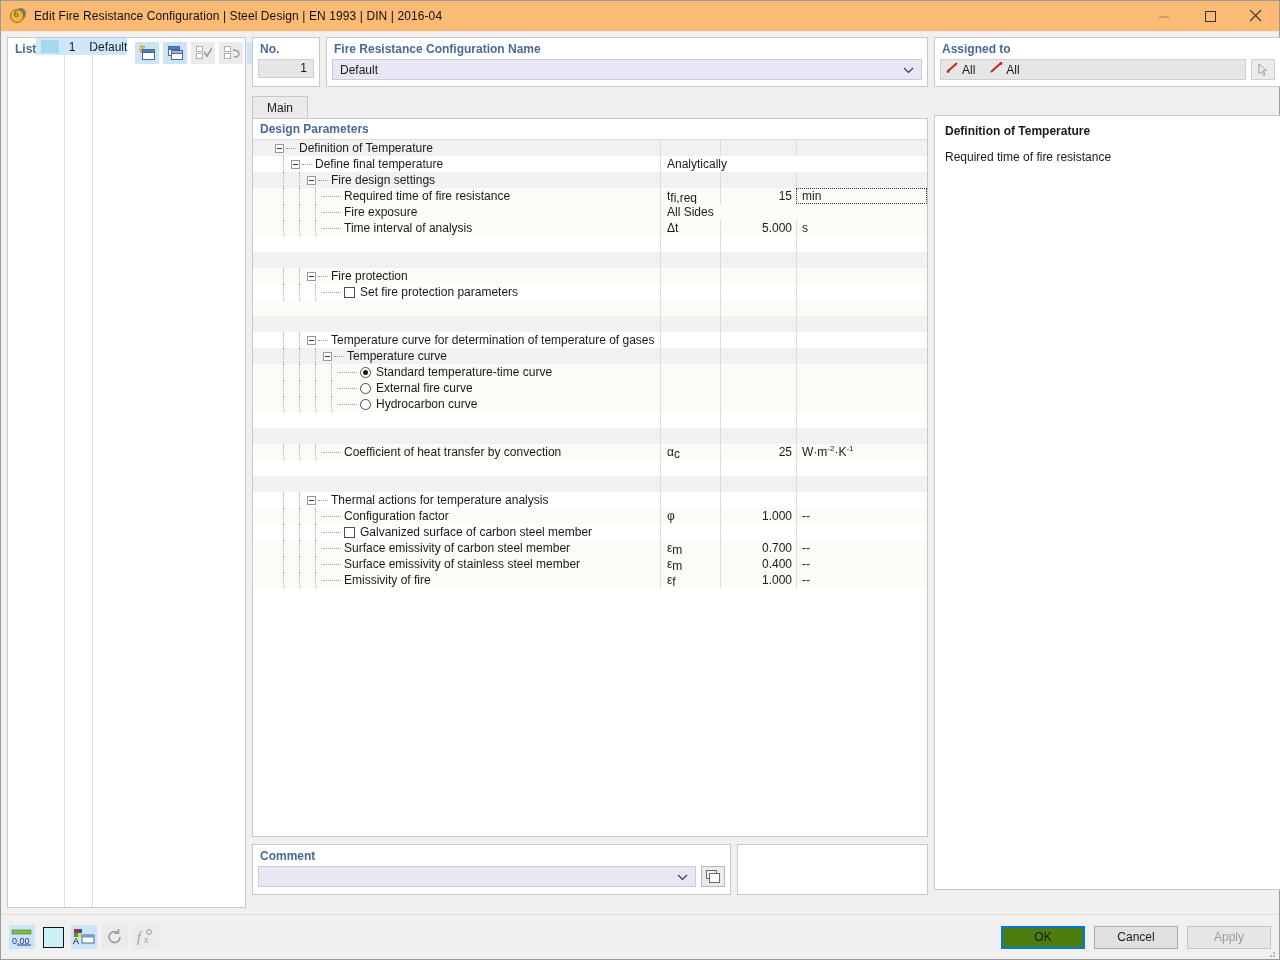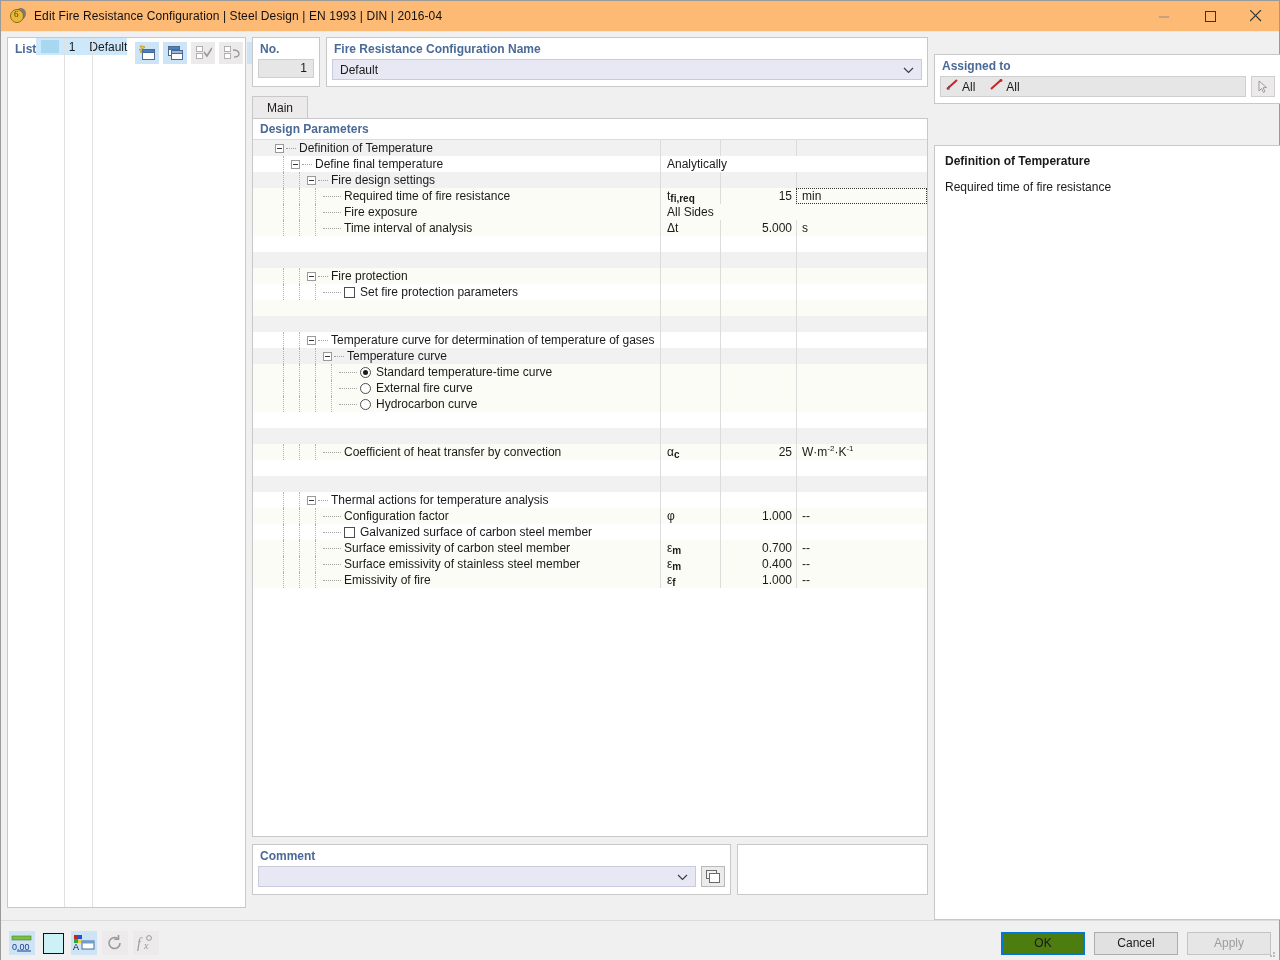--- a/index.html
+++ b/index.html
@@ -178,21 +178,21 @@
   }
   .radio {
     width: 11px; height: 11px; border: 1px solid #4d4d4d; background: #fff;
     border-radius: 50%; display: inline-flex; margin-right: 5px; flex: none;
     align-items: center; justify-content: center;
   }
   .radio.on:after {
     content: ""; width: 5px; height: 5px; border-radius: 50%; background: #1a1a1a;
   }
   .focusbox { outline: 1px dotted #333; outline-offset: -1px; }
-  sub { font-size: 10px; vertical-align: baseline; position: relative; top: 2px; font-weight: bold; }
+  sub { font-size: 12px; vertical-align: baseline; position: relative; top: 2px; }
   sup { font-size: 8px; vertical-align: baseline; position: relative; top: -4px; }
 
   
   .comment-row { display: flex; gap: 6px; margin-top: 7px; }
   .comment-box {
     width: 479px; background: #fff; border: 1px solid #c8c8c8;
     height: 51px; display: flex; flex-direction: column;
   }
   .comment-field {
     margin: 0 5px 5px 5px; height: 21px; background: #e7e8f3;
@@ -200,22 +200,22 @@
     padding-left: 6px; position: relative;
   }
   .comment-btn {
     width: 24px; height: 21px; margin: 0 5px 5px 0; background: #eceaea;
     border: 1px solid #b9b9b9; display: flex; align-items: center; justify-content: center;
   }
   .comment-side { flex: 1; background: #fff; border: 1px solid #c8c8c8; height: 51px; }
 
   
   .right-pane {
-    width: 347px; min-width: 347px; margin-left: 6px; margin-top: 22px; margin-right: 6px;
-    display: flex; flex-direction: column; gap: 13px;
+    width: 347px; min-width: 347px; margin-left: 6px; margin-top: 5px; margin-right: 6px;
+    display: flex; flex-direction: column;
   }
   .assigned-box {
     background: #fff; border: 1px solid #c8c8c8; height: 50px;
     display: flex; flex-direction: column;
   }
   .assigned-row { display: flex; margin: 0 5px 5px 5px; gap: 5px; }
   .assigned-field {
     flex: 1; height: 21px; background: #e6e6e6; border: 1px solid #cfcfcf;
     display: flex; align-items: center; padding-left: 5px; gap: 5px;
   }

